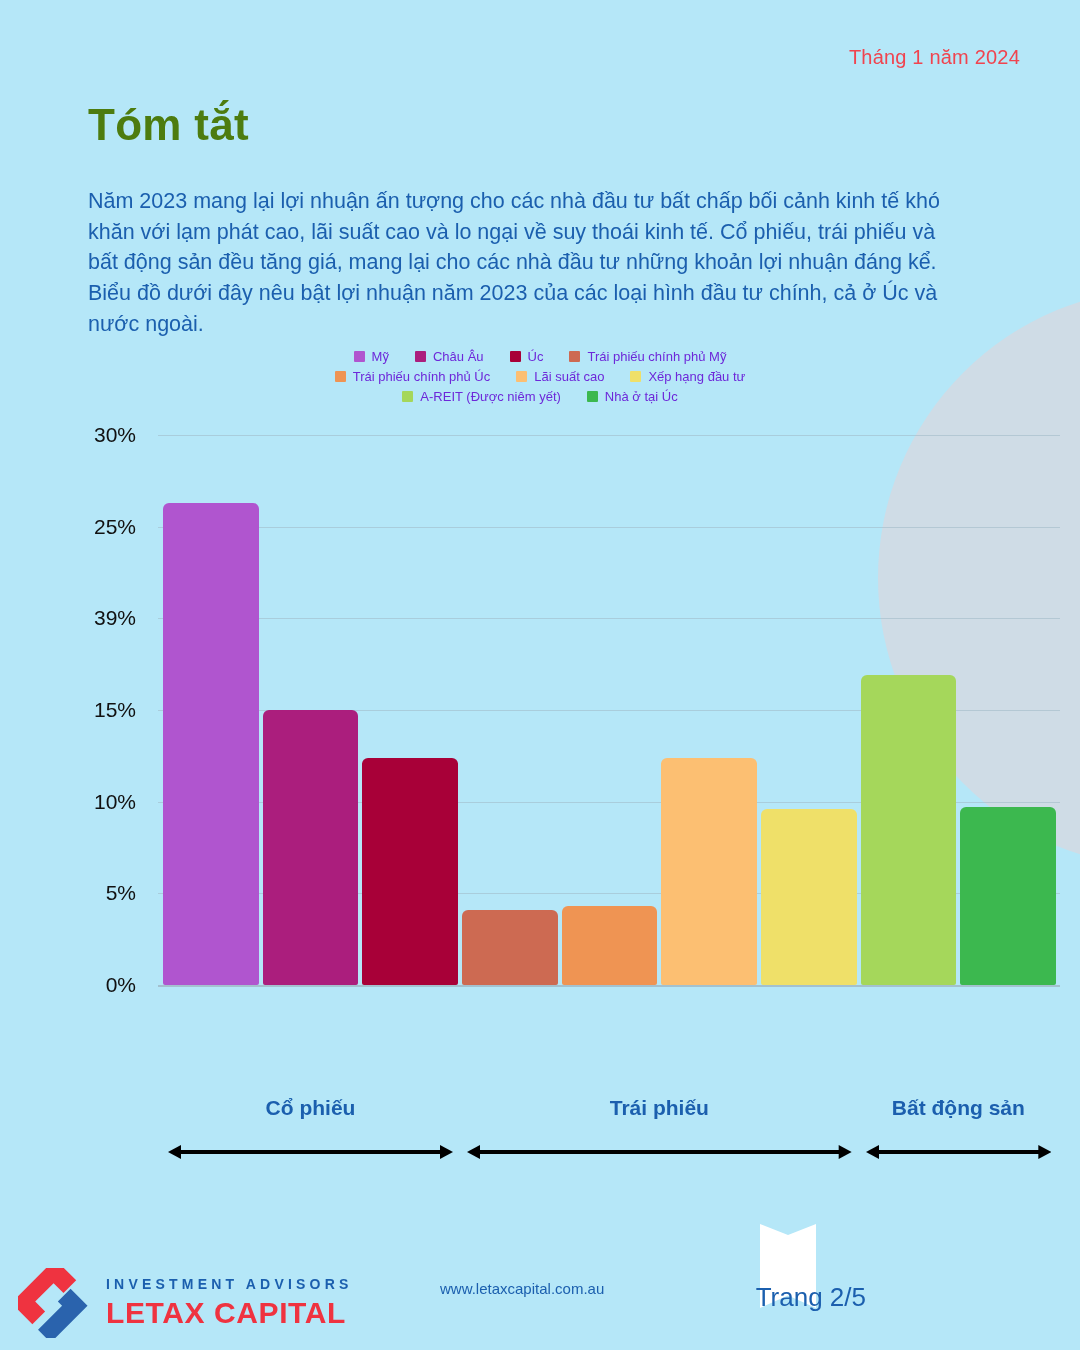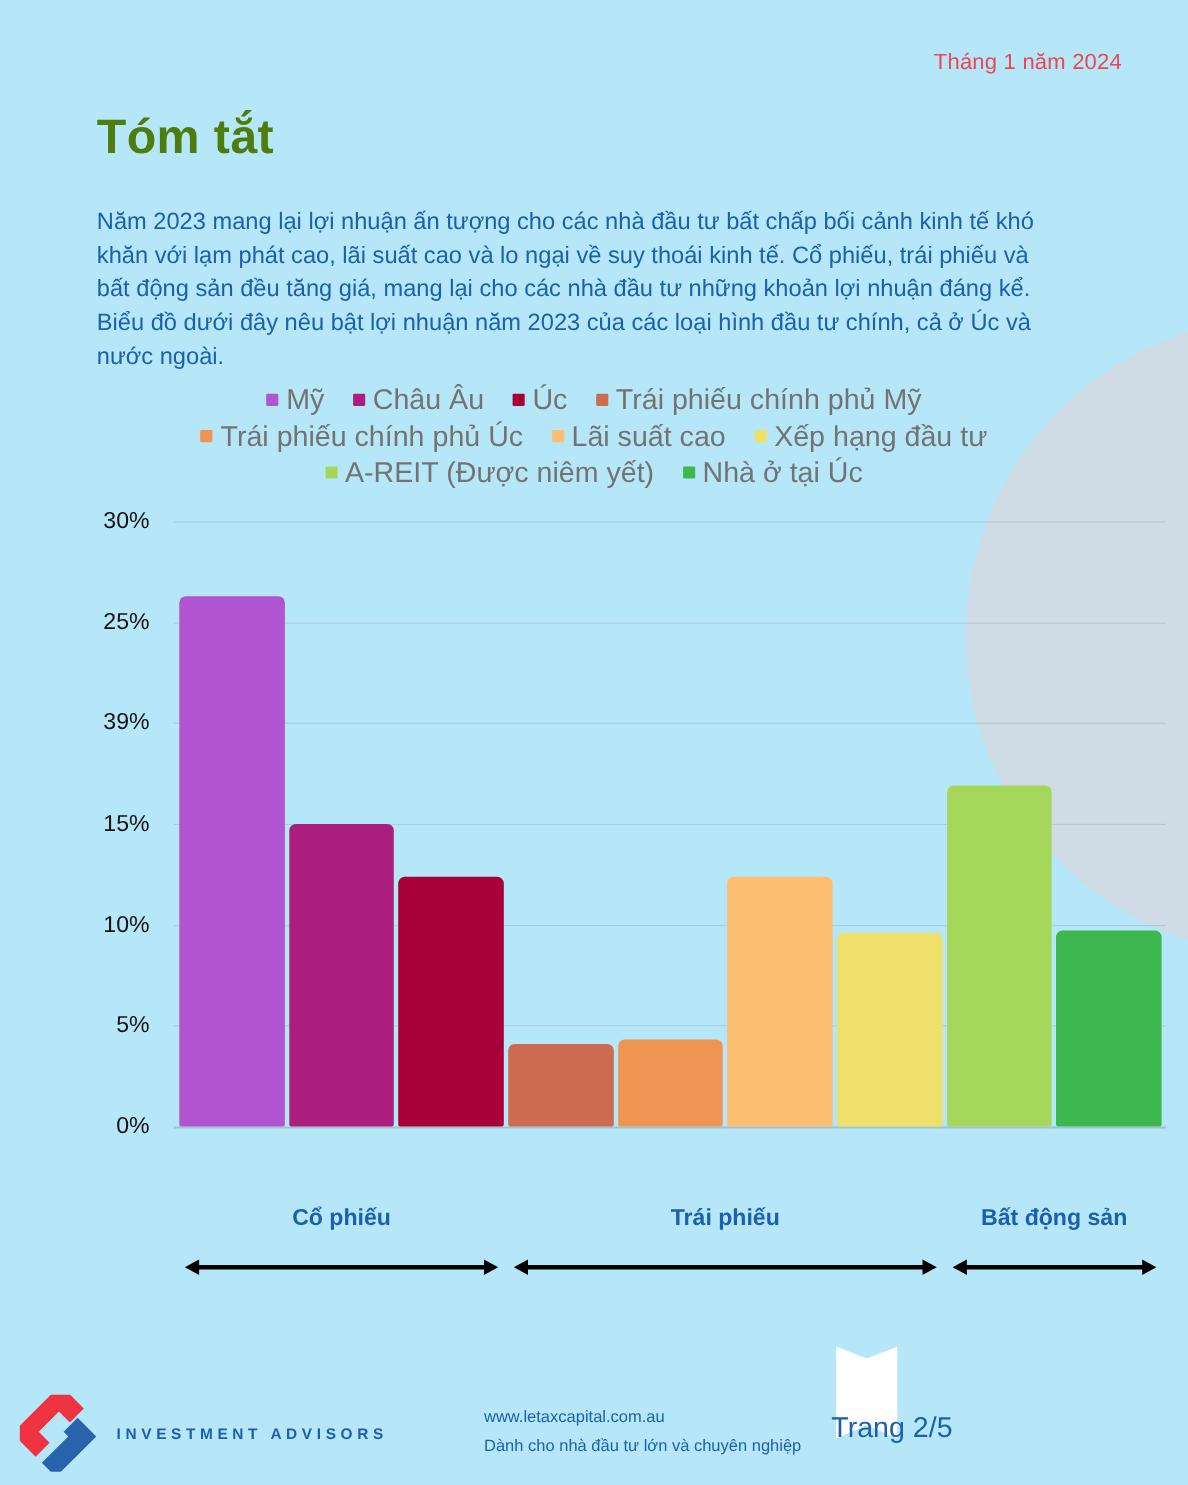--- a/index.html
+++ b/index.html
@@ -46,21 +46,21 @@
     text-align:center;color:#1b5fae;
     font-size:23px;font-weight:bold;margin:0;padding-top:16px;
   }
   .legend{margin-top:10px;}
   .legend-row{
     display:flex;justify-content:center;align-items:center;
     gap:26px;line-height:1;margin-bottom:7px;
   }
   .legend-item{display:flex;align-items:center;gap:7px;}
   .legend-swatch{width:11px;height:11px;display:inline-block;border-radius:1px;}
-  .legend-label{font-size:26px;color:#737373;white-space:nowrap;}
+  .legend-label{font-size:13px;color:#6d28d9;white-space:nowrap;}
 
   .plot{
     position:relative;
     margin:22px 0 0 0;
     height:560px;
   }
   .axis-labels{position:absolute;left:0;top:0;width:146px;height:100%;}
   .ytick{
     position:absolute;right:10px;
     transform:translateY(-50%);
@@ -246,25 +246,25 @@
       <div class="logo-mark">
         <svg width="74" height="70" viewBox="0 0 74 70">
           <g transform="rotate(45 37 35)">
             <path d="M36 4 L36 22 L22 22 L22 48 L36 48 L36 66 L6 66 L6 4 Z" fill="#ef3340"></path>
             <path d="M38 14 L62 14 L62 66 L44 66 L44 32 L38 32 Z" fill="#2a63ad"></path>
           </g>
         </svg>
       </div>
       <div class="logo-text">
         <div class="logo-sub">INVESTMENT ADVISORS</div>
+        <div class="logo-name">LETAX CAPITAL</div>
       </div>
     </div>
 
     <div class="foot-center">
       <div>www.letaxcapital.com.au</div>
-      <div>Dành cho nhà đầu tư lớn và chuyên nghiệp</div>
     </div>
 
     <div class="ribbon"></div>
     <div class="page-num">Trang 2/5</div>
   </div>
 
 </div>
 
 </body></html>

